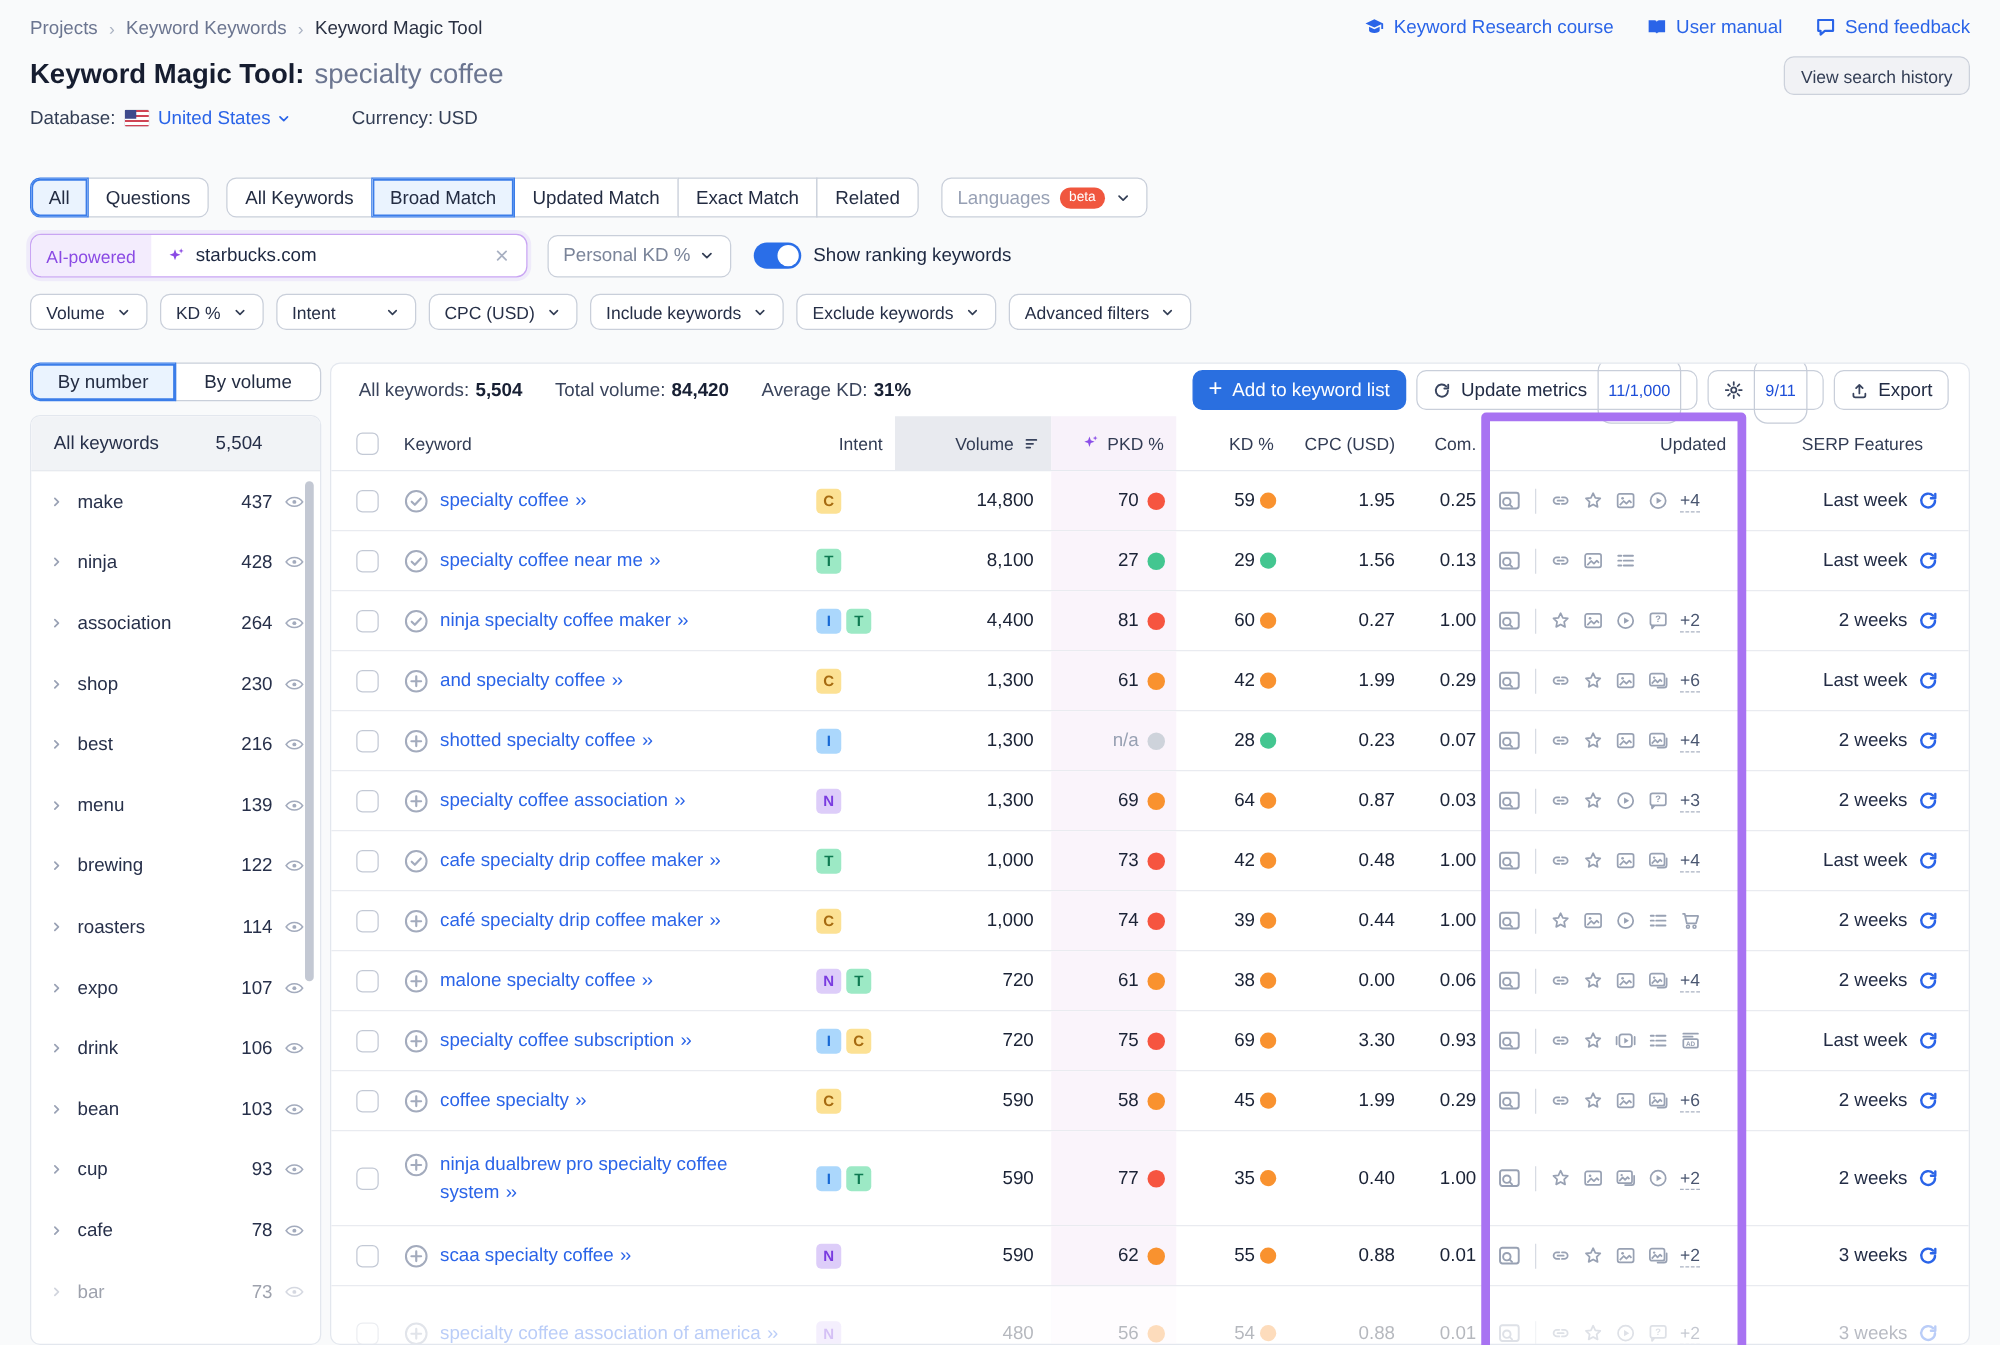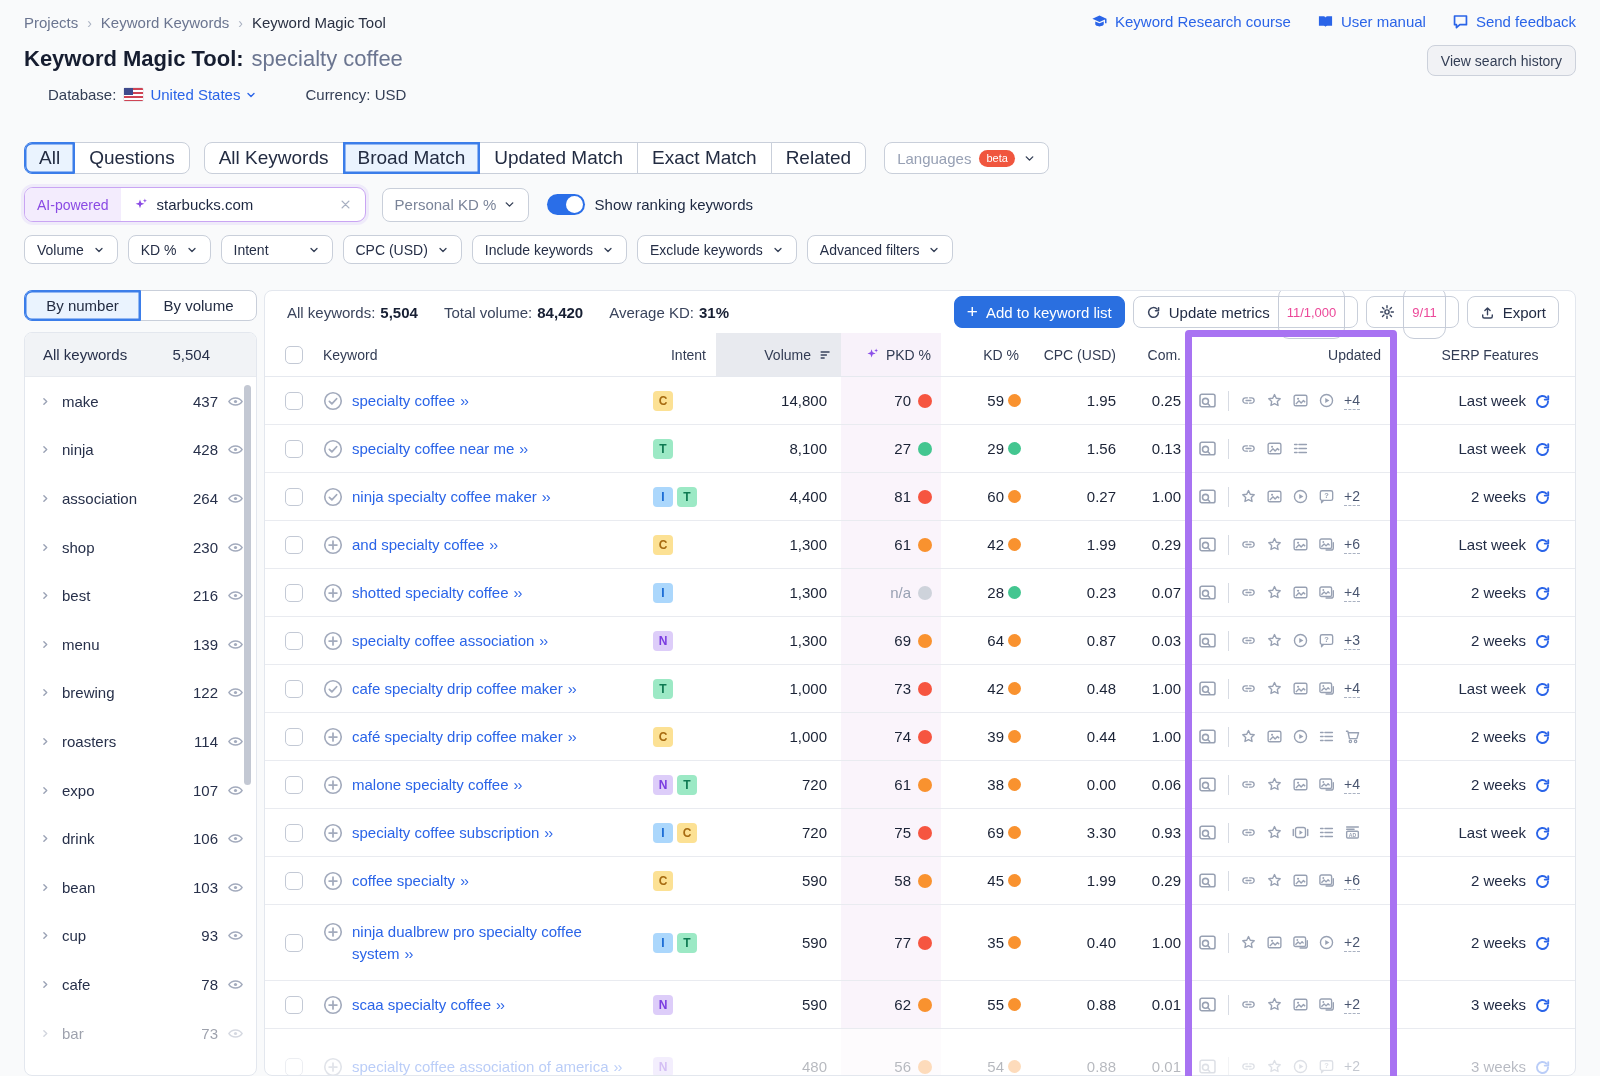--- a/index.html
+++ b/index.html
@@ -10,43 +10,43 @@
   
   .breadcrumb { position:absolute; left:24px; top:14px; display:flex; align-items:center; gap:9px; font-size:15px; color:#6b7590; }
   .breadcrumb .crumb:last-child { color:#2a3143; }
   .breadcrumb .sep { color:#aab2c2; font-size:14px; }
   .header-links { position:absolute; right:24px; top:13px; display:flex; gap:26px; }
   .hlink { display:flex; align-items:center; gap:7px; color:#2a64e8; font-size:15px; cursor:pointer; text-decoration:none; }
   .title-row { position:absolute; left:24px; top:46px; font-size:22px; }
   .title-row .t1 { font-weight:700; color:#161d30; }
   .title-row .t2 { font-weight:500; color:#6b7590; margin-left:8px; }
   .view-history { position:absolute; right:24px; top:45px; height:31px; padding:0 13px; background:#f1f2f5; border:1px solid #ccd1db; border-radius:8px; font-size:14px; color:#333e55; font-family:inherit; cursor:pointer; }
-  .db-row { position:absolute; left:24px; top:86px; display:flex; align-items:center; font-size:15px; color:#333e55;margin-left:24px; }
+  .db-row { position:absolute; left:24px; top:86px; display:flex; align-items:center; font-size:15px; color:#333e55; }
   .flag { width:19px; height:13px; display:inline-block; position:relative; margin:0 7px 0 8px; background:repeating-linear-gradient(180deg,#cf4454 0 2px,#fff 2px 4px); border-radius:1px; box-shadow:0 0 0 .5px #d6d9e0; }
   .flag:after { content:""; position:absolute; left:0; top:0; width:9px; height:7px; background:#3f4a8c; }
   .db-link { color:#2a64e8; display:flex; align-items:center; gap:5px; cursor:pointer; }
   .cur { margin-left:48px; }
 
   
   .tabs-row { position:absolute; left:24px; top:142px; display:flex; align-items:center; }
   .tgroup { display:flex; }
-  .tab { height:32px; padding:0 14px; display:flex; align-items:center; background:#fff; border:1px solid #c9cfda; font-size:19px; color:#232c42; margin-left:-1px; cursor:pointer; position:relative; }
+  .tab { height:32px; padding:0 14px; display:flex; align-items:center; background:#fff; border:1px solid #c9cfda; font-size:15px; color:#232c42; margin-left:-1px; cursor:pointer; position:relative; }
   .tgroup .tab:first-child { border-radius:8px 0 0 8px; margin-left:0; }
   .tgroup .tab:last-child { border-radius:0 8px 8px 0; }
   .tab.active { background:#eaf3fe; box-shadow:inset 0 0 0 1.5px #3b7de9; border-color:#3b7de9; z-index:2; }
   .tgroup + .tgroup { margin-left:14px; }
   .lang-chip { margin-left:18px; height:32px; border:1px solid #c9cfda; background:#fff; border-radius:8px; display:flex; align-items:center; gap:8px; padding:0 12px; cursor:pointer; }
   .lang-chip .ltxt { color:#97a0b4; font-size:15px; }
   .beta { background:#f0563e; color:#fff; font-size:11px; border-radius:9px; padding:2px 7px 3px; }
 
   
   .search-row { position:absolute; left:24px; top:187px; display:flex; align-items:center; }
   .ai-wrap { display:flex; align-items:stretch; border:1.5px solid #c9a5f3; border-radius:9px; overflow:hidden; background:#fff; box-shadow:0 0 0 3px rgba(176,128,244,.12); height:35px; }
   .ai-chip { background:#f3ecfd; color:#8a4ae4; font-size:14px; display:flex; align-items:center; padding:0 12px; }
-  .ai-input { display:flex; align-items:center; gap:8px; width:244px; padding:0 12px; }
+  .ai-input { display:flex; align-items:center; gap:8px; width:300px; padding:0 12px; }
   .ai-input .val { flex:1; font-size:15px; color:#1c2740; }
   .kd-select { margin-left:16px; height:34px; width:147px; border:1px solid #c9cfda; border-radius:8px; background:#fff; display:flex; align-items:center; justify-content:space-between; padding:0 12px; font-size:15px; color:#7a8499; cursor:pointer; }
   .toggle { margin-left:18px; width:38px; height:21px; border-radius:11px; background:#2a6ee8; position:relative; cursor:pointer; flex:none; }
   .toggle .knob { position:absolute; right:2px; top:2px; width:17px; height:17px; border-radius:50%; background:#fff; }
   .toggle-label { margin-left:10px; font-size:15px; color:#1c2740; }
 
   
   .chips-row { position:absolute; left:24px; top:235px; display:flex; gap:10px; }
   .chip { height:29px; background:#fff; border:1px solid #c9cfda; border-radius:8px; display:flex; align-items:center; gap:9px; padding:0 12px; font-size:14px; color:#262f47; cursor:pointer; }
   .chip:nth-child(3) { width:112px; justify-content:space-between; }
@@ -69,21 +69,21 @@
   .side-scroll { position:absolute; right:5px; top:52px; width:7px; height:400px; border-radius:4px; background:#c3c8d3; }
 
   
   .panel { position:absolute; left:264px; top:290px; width:1312px; height:786px; background:#fff; border:1px solid #e3e7ee; border-radius:8px; overflow:hidden; }
   .stats-bar { height:42px; display:flex; align-items:center; padding:0 16px 0 22px; }
   .stats { display:flex; gap:26px; align-items:center; flex:1; font-size:15px; color:#3a445c; }
   .stat b { color:#171f33; margin-left:5px; }
   .btn { height:32px; border-radius:8px; border:1px solid #c9cfda; background:#fff; display:flex; align-items:center; gap:8px; padding:0 12px; font-size:15px; color:#222c45; font-family:inherit; cursor:pointer; }
   .btn.primary { background:#2a6fe0; border-color:#2a6fe0; color:#fff; }
   .btn.primary .plus { font-size:19px; line-height:1; margin-top:-2px; }
-  .pill { border:1px solid #c6ccd8; border-radius:11px; font-size:13px; padding:18px 8px; color:#ec4899; }
+  .pill { border:1px solid #c6ccd8; border-radius:11px; font-size:13px; padding:18px 8px; color:#1d4ed8; }
   .actions { display:flex; gap:8px; }
 
   
   .grid { display:grid; grid-template-columns:58px 330px 63px 125px 100px 84px 95px 65px 220px 1fr; align-items:center; }
   .thead { height:44px; font-size:14px; color:#323c54; font-weight:500; border-bottom:1px solid #e6e9ef; }
   .th { display:flex; align-items:center; height:100%; }
   .th.c-check { justify-content:center; }
   .th.h-int { justify-content:flex-end; padding-right:10px; }
   .th.h-vol { justify-content:flex-end; gap:8px; padding-right:8px; background:#e8eaef; }
   .th.h-pkd { justify-content:flex-end; gap:6px; padding-right:10px; background:#f8f2fa; }

